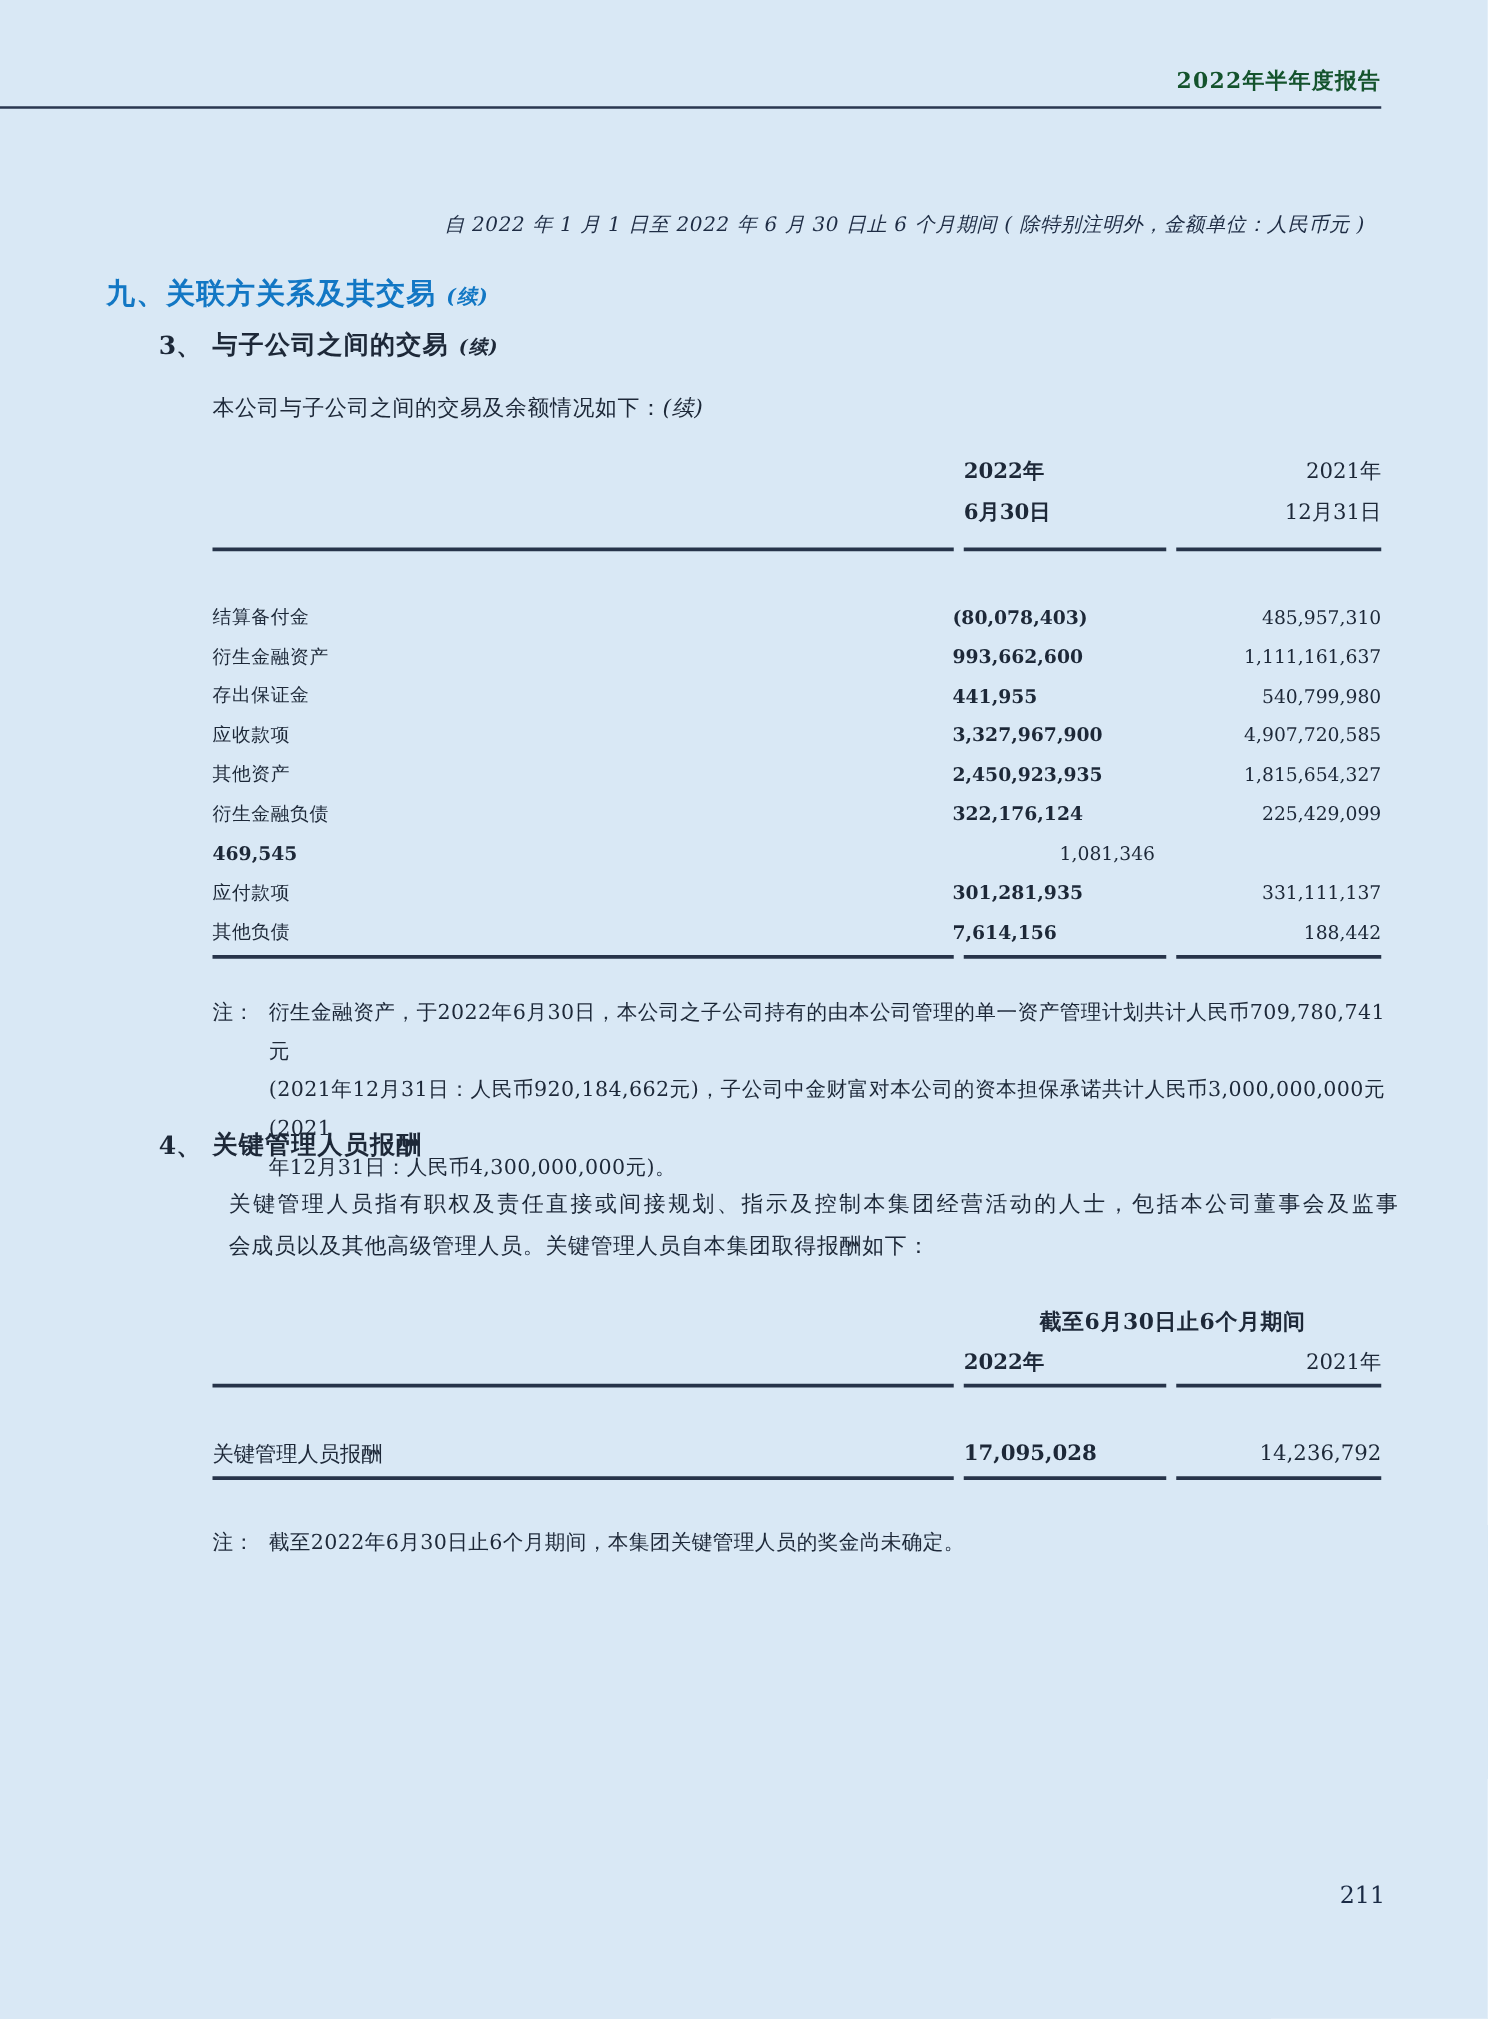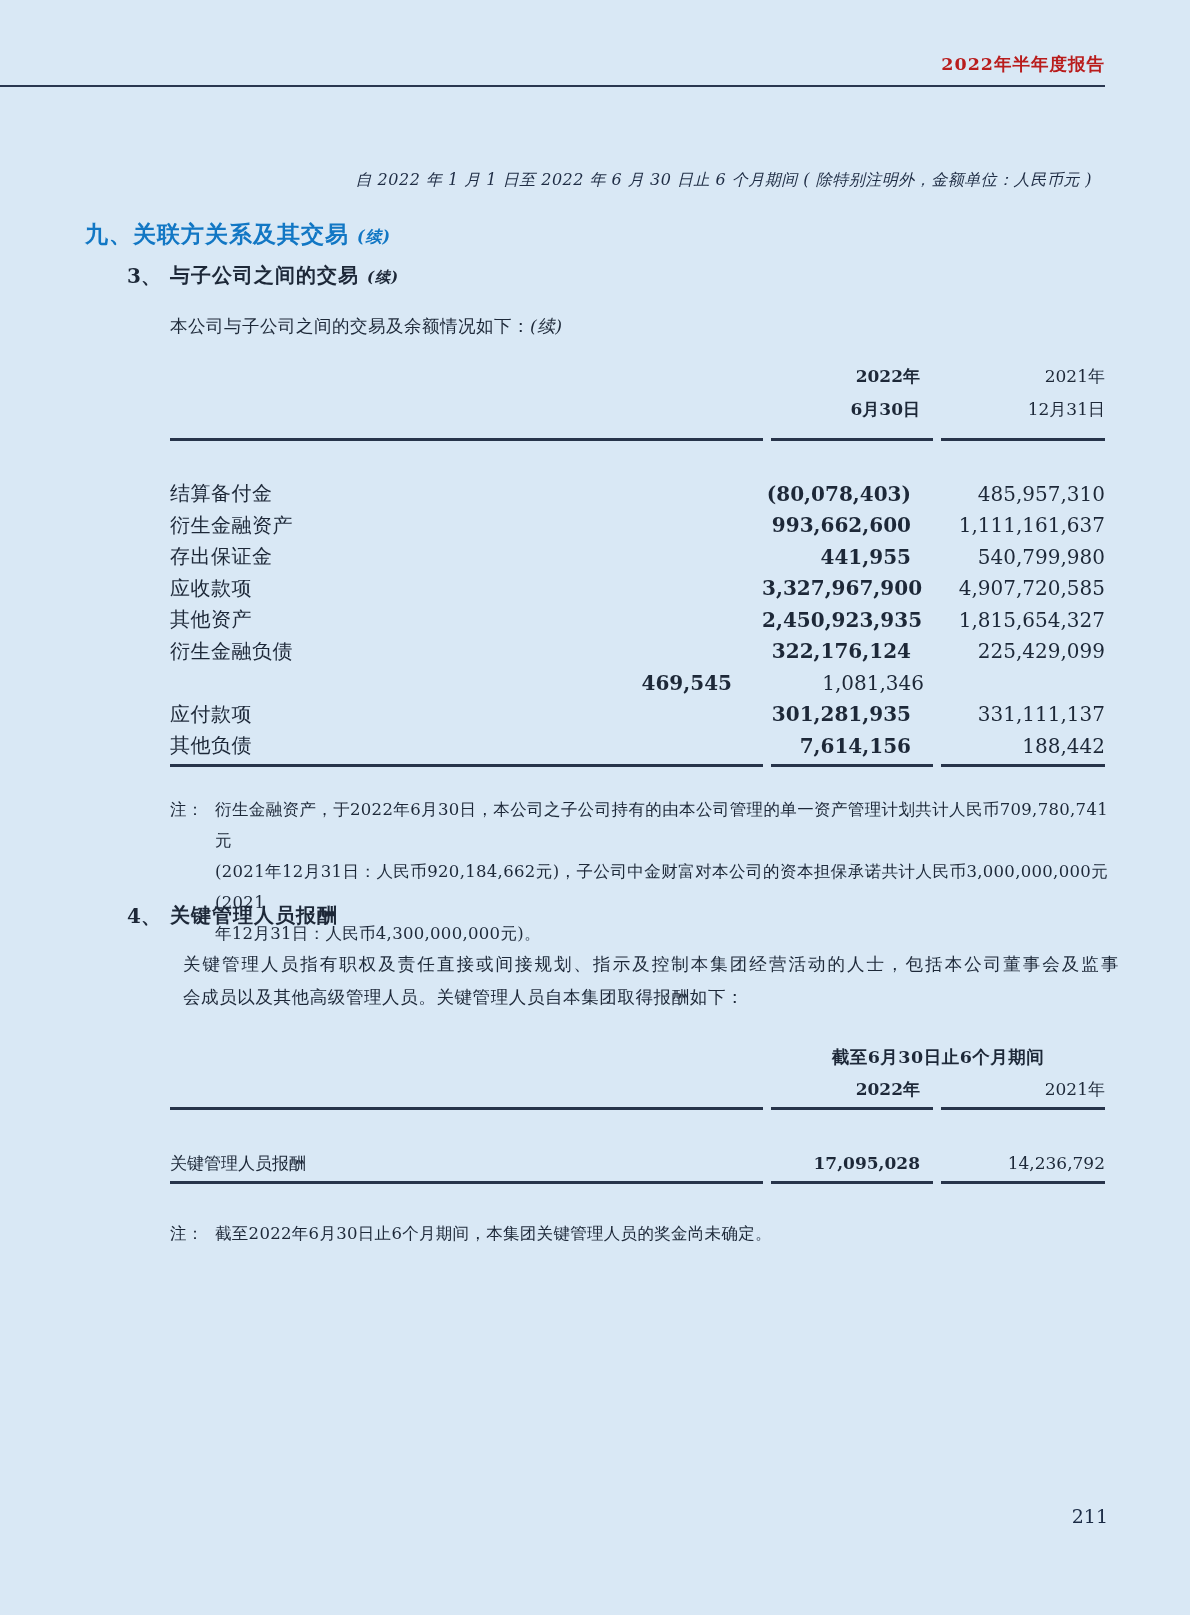--- a/index.html
+++ b/index.html
@@ -7,48 +7,48 @@
     position:relative;
     width:1190px;height:1615px;
     background:#d9e8f5;
     font-family:"DejaVu Serif","Liberation Serif",serif;
     color:#1d2838;
     overflow:hidden;
   }
   .abs{position:absolute;}
 
   
-  .hdr-right{top:52px;right:85px;font-size:17.5px;font-weight:bold;color:#b91c1c;letter-spacing:1px;}
+  .hdr-right{top:52px;right:85px;font-size:17.5px;font-weight:bold;color:#14532d;letter-spacing:1px;}
   .hdr-rule{top:85px;left:0;width:1105px;height:2px;background:#2a3750;}
 
   
   .doc-title{top:99px;right:83px;font-size:41px;font-weight:bold;color:#1a5ca4;letter-spacing:2px;}
   .doc-subtitle{top:170px;right:98px;font-size:16px;font-style:italic;color:#1e2c44;letter-spacing:.5px;}
 
   
   .sec9{top:219px;left:85px;font-size:23px;font-weight:bold;color:#1277c4;letter-spacing:1px;}
   .sec9 .cont{font-size:16px;font-style:italic;font-weight:bold;margin-left:8px;}
   .sec3-num{top:263px;left:127px;font-size:20px;font-weight:bold;}
   .sec3-title{top:262px;left:170px;font-size:20px;font-weight:bold;letter-spacing:1px;}
   .sec3-title .cont{font-size:15px;font-style:italic;font-weight:bold;margin-left:8px;}
   .intro{top:314px;left:170px;font-size:17.5px;letter-spacing:.5px;}
   .intro .cont{font-style:italic;}
 
   
   .tbl{left:170px;width:935px;}
   .t-row{display:grid;grid-template-columns:1fr 162px 164px;column-gap:8px;align-items:center;}
-  .t-row .c1{text-align:right;padding-right:13px;}
+  .t-row .c1{padding-right:13px;}
   .t-row .c2{text-align:right;}
   .t-hdr{height:32px;font-size:17px;}
   .t-hdr2{height:34px;font-size:17px;}
   .bold{font-weight:bold;}
   .t-rule{display:grid;grid-template-columns:1fr 162px 164px;column-gap:8px;height:3px;}
   .t-rule span{background:#27344a;height:3px;}
   .t-body{margin-top:37px;}
-  .t-data{height:31.5px;font-size:20px;gap:17px;}
+  .t-data{height:31.5px;font-size:15px;gap:17px;}
   .t-data .label{letter-spacing:.5px;}
   .t-bot{margin-top:2px;}
 
   
   .t2-span{height:30px;font-size:17.5px;}
   .t2-span .span2{grid-column:2 / 4;text-align:center;font-weight:bold;letter-spacing:.5px;}
   .t2-hdr{height:30px;font-size:17px;margin-top:2px;}
   .t2-body{margin-top:37px;}
   .t2-data{height:32px;font-size:17px;}
 

